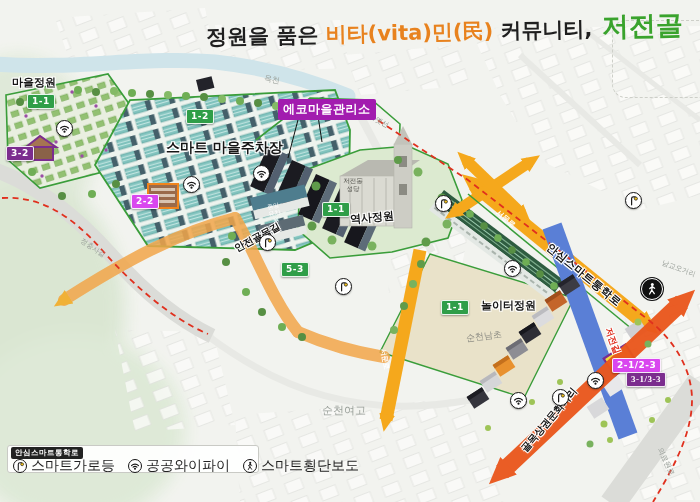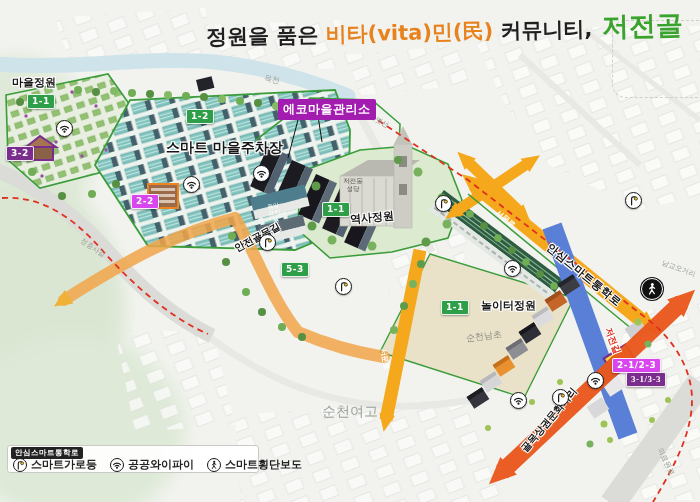--- a/index.html
+++ b/index.html
@@ -39,21 +39,21 @@
   
   .legend{position:absolute;left:7px;top:445px;width:252px;height:28px;background:rgba(255,255,255,.93);
           border:1px solid #c9cac5;border-radius:3px;box-sizing:border-box;}
   .legend-title{position:absolute;top:1px;left:3px;background:#222;color:#fff;font-size:7.5px;font-weight:700;
                 padding:1px 4px;border-radius:2px;letter-spacing:.5px;}
   .legend-items{position:absolute;left:5px;top:11px;display:flex;align-items:center;}
   .legend-item{display:flex;align-items:center;margin-right:13px;}
   .licon{width:14px;height:14px;border-radius:50%;background:#fff;border:1.4px solid #161616;
          display:flex;align-items:center;justify-content:center;color:#161616;box-sizing:border-box;}
   .licon svg{width:10px;height:10px;}
-  .legend-item span.txt{font-size:11px;color:#222;font-weight:700;margin-left:4px;white-space:nowrap;}
+  .legend-item span.txt{font-size:14px;color:#222;font-weight:400;margin-left:4px;white-space:nowrap;}
 </style>
 </head>
 <body>
 
 <div class="stage">
 
 <svg class="map" width="700" height="502" viewBox="0 0 700 502">
   <defs>
     <pattern id="pGard" width="13" height="12" patternUnits="userSpaceOnUse" patternTransform="rotate(-18)">
       <rect width="13" height="12" fill="#e9efe0"></rect>
@@ -351,21 +351,21 @@
 <div class="title">
   <span class="t-black">정원을 품은 </span><span class="t-orange">비타(vita)민(民)</span><span class="t-black"> 커뮤니티,</span><span class="t-green"> 저전골</span>
 </div>
 
 <div class="lbl-g" style="left:264px;top:74px;font-size:8px;transform:rotate(10deg);">옥천</div>
 <div class="lbl-g" style="left:366px;top:108px;font-size:7px;color:#8b9189;transform:rotate(29deg);transform-origin:left top;">문화옛선</div>
 <div class="lbl-g" style="left:84px;top:236px;font-size:7px;transform:rotate(34deg);transform-origin:left top;">정충사길</div>
 <div class="lbl-g" style="left:664px;top:258px;font-size:7px;transform:rotate(20deg);transform-origin:left top;">남교오거리</div>
 <div class="lbl-g" style="left:664px;top:446px;font-size:7.5px;transform:rotate(65deg);transform-origin:left top;">의료원로</div>
 <div class="lbl-g" style="left:466px;top:330px;font-size:9px;color:#8b8b83;transform:rotate(-7deg);">순천남초</div>
-<div class="lbl-g" style="left:322px;top:403px;font-size:14px;">순천여고</div>
+<div class="lbl-g" style="left:322px;top:403px;font-size:11px;">순천여고</div>
 
 <div class="lbl-w" style="left:500px;top:208px;font-size:7.5px;transform:rotate(39deg);transform-origin:left top;">서문로</div>
 <div class="lbl-w" style="left:388px;top:348px;font-size:7px;transform:rotate(80deg);transform-origin:left top;">서문로</div>
 <div class="lbl-r" style="left:614px;top:326px;font-size:9px;transform:rotate(70deg);transform-origin:left top;">저전길</div>
 
 <div class="lbl" style="left:12px;top:75px;font-size:11px;">마을정원</div>
 <div class="lbl" style="left:166px;top:139px;font-size:14px;">스마트 마을주차장</div>
 <div class="lbl" style="left:350px;top:210px;font-size:11px;transform:rotate(-5deg);">역사정원</div>
 <div class="lbl" style="left:232px;top:243px;font-size:10px;transform:rotate(-28deg);transform-origin:left top;">안전골목길</div>
 <div class="lbl" style="left:468px;top:298px;font-size:11px;margin-left:13px;">놀이터정원</div>

